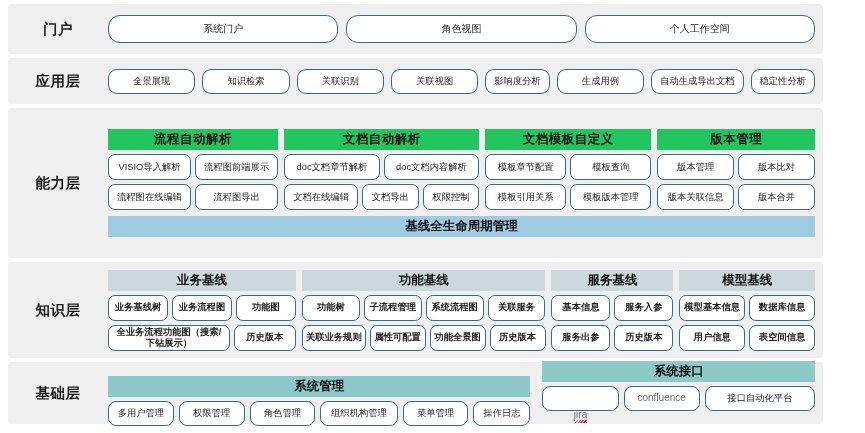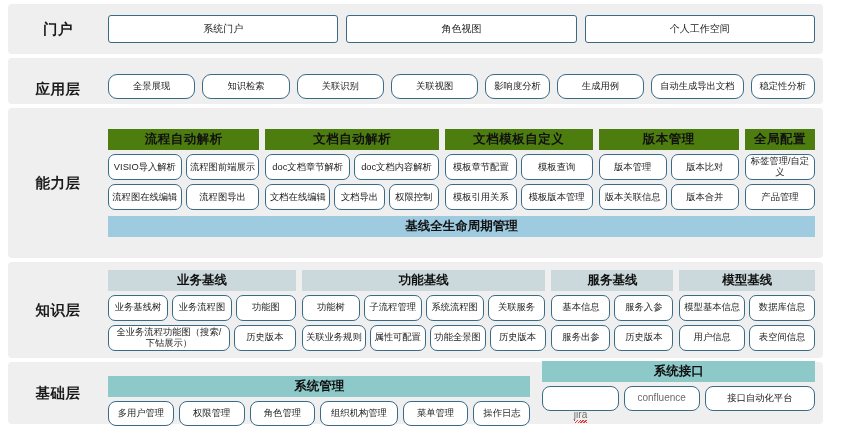--- a/index.html
+++ b/index.html
@@ -47,32 +47,32 @@
     justify-content: center;
     text-align: center;
     line-height: 1.18;
     padding: 2px 3px;
     white-space: nowrap;
   }
   .pill.wrap { white-space: normal; }
 
   
   .portal-row { display: flex; gap: 8px; }
-  .portal-row .pill { flex: 1; height: 28px; font-size: 10px; border-radius: 3px; }
+  .portal-row .pill { flex: 1; height: 28px; font-size: 10px; border-radius: 12px; }
 
   
   .app-row { display: flex; gap: 7px; }
   .app-row .pill { height: 25px; border-radius: 9px; padding: 0 8px; font-family: Liberation Serif, serif; }
   .app-row .pill.f1 { flex: 1; }
 
   
   .cap-grid { display: flex; gap: 6px; align-items: stretch; }
   .cap-col { display: flex; flex-direction: column; gap: 4px; }
   .group-head {
-    background: #4d7c0f;
+    background: #22c55e;
     color: #111;
     font-size: 12.5px;
     font-weight: bold;
     text-align: center;
     height: 21px;
     line-height: 21px;
     letter-spacing: .5px;
   }
   .cap-line { display: flex; gap: 4px; }
   .cap-line .pill { flex: 1; height: 26px; }
@@ -93,21 +93,21 @@
   .kn-grid { display: flex; gap: 6px; align-items: stretch; }
   .kn-col { display: flex; flex-direction: column; gap: 4px; justify-content: center; }
   .kn-head {
     background: #ccd9dc;
     color: #111;
     font-size: 12.5px;
     font-weight: bold;
     text-align: center;
     height: 21px; line-height: 21px;
   }
-  .kn-line { display: flex; gap: 4px; }
+  .kn-line { display: flex; gap: 4px; font-weight: bold; }
   .kn-line .pill { flex: 1; height: 26px; }
 
   
   .base-grid { display: flex; gap: 12px; align-items: stretch; }
   .base-col { display: flex; flex-direction: column; gap: 4px; }
   .base-head {
     background: #8dc9c9;
     color: #111;
     font-size: 12.5px;
     font-weight: bold;
@@ -133,21 +133,21 @@
     <div class="band-label">门户</div>
     <div class="band-body">
       <div class="portal-row">
         <div class="pill">系统门户</div>
         <div class="pill">角色视图</div>
         <div class="pill">个人工作空间</div>
       </div>
     </div>
   </div>
 
-  <div class="band" style="height:46px;align-items:flex-end;">
+  <div class="band" style="height:46px;">
     <div class="band-label">应用层</div>
     <div class="band-body">
       <div class="app-row">
         <div class="pill f1">全景展现</div>
         <div class="pill f1">知识检索</div>
         <div class="pill f1">关联识别</div>
         <div class="pill f1">关联视图</div>
         <div class="pill">影响度分析</div>
         <div class="pill f1">生成用例</div>
         <div class="pill">自动生成导出文档</div>
@@ -204,29 +204,20 @@
           <div class="cap-line">
             <div class="pill">版本管理</div>
             <div class="pill">版本比对</div>
           </div>
           <div class="cap-line">
             <div class="pill">版本关联信息</div>
             <div class="pill">版本合并</div>
           </div>
         </div>
 
-        <div class="cap-col" style="flex:0.95;">
-          <div class="group-head">全局配置</div>
-          <div class="cap-line">
-            <div class="pill wrap">标签管理/自定义</div>
-          </div>
-          <div class="cap-line">
-            <div class="pill">产品管理</div>
-          </div>
-        </div>
 
       </div>
 
       <div class="lifecycle">
         <div class="life-head">基线全生命周期管理</div>
       </div>
 
     </div>
   </div>
 

